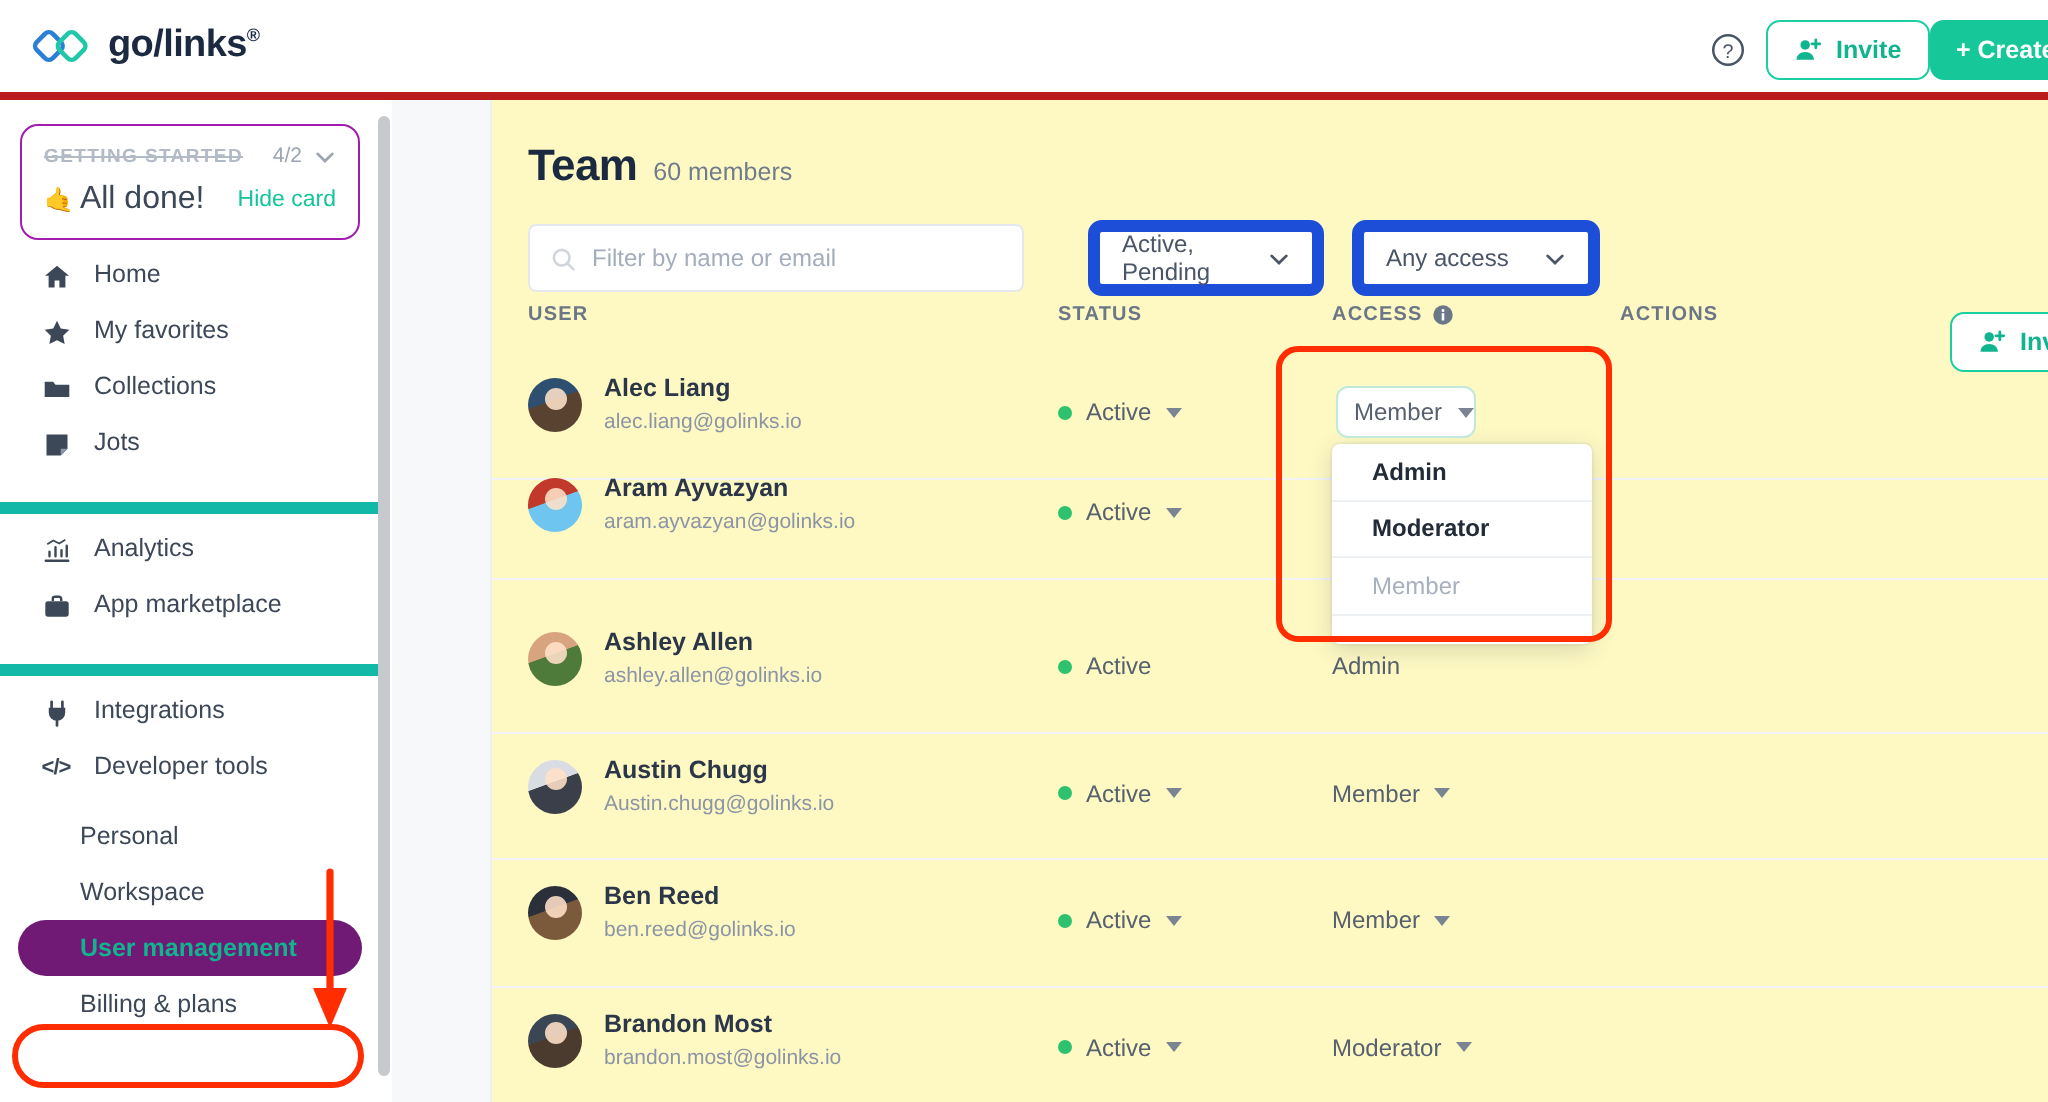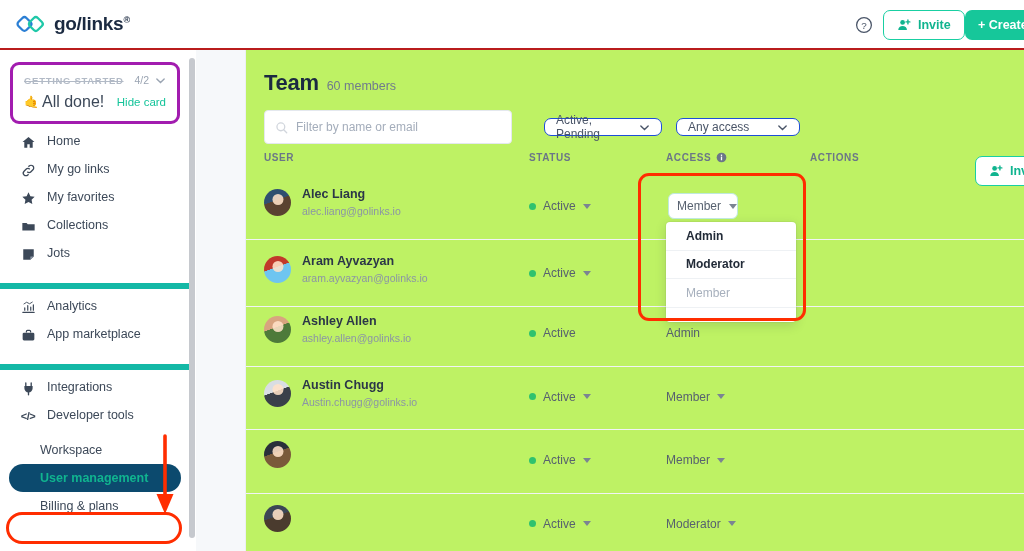--- a/index.html
+++ b/index.html
@@ -12,21 +12,21 @@
     -webkit-font-smoothing: antialiased;
   }
 
   #app { position: relative; width: 1024px; height: 551px; }
 
   
   .topbar {
     position: absolute; top: 0; left: 0;
     width: 1024px; height: 50px;
     background: #ffffff;
-    border-bottom: 2px solid #b91c1c;
+    border-bottom: 4px solid #b91c1c;
     display: flex; align-items: center;
     z-index: 40;
   }
   .logo-wrap {
     width: 248px; height: 50px;
     display: flex; align-items: center; padding-left: 16px;
     flex: none;
   }
   .logo-mark { width: 30px; height: 28px; flex: none; }
   .logo-text {
@@ -75,21 +75,21 @@
   
   .sidebar {
     position: absolute; top: 50px; left: 0;
     width: 190px; height: 501px;
     background: #ffffff;
     overflow: hidden;
     z-index: 20;
   }
   .gs-card {
     margin: 12px 10px 0 10px;
-    border: 3px solid #a21caf; border-radius: 9px;
+    border: 1px solid #a21caf; border-radius: 9px;
     padding: 9px 11px 10px 11px;
     background: #fff;
   }
   .gs-row1 { display: flex; align-items: center; }
   .gs-title {
     font-size: 9.5px; font-weight: bold; letter-spacing: .7px;
     color: #b2bac6; text-decoration: line-through; flex: 1;
   }
   .gs-count { font-size: 10.5px; color: #9aa4b2; margin-right: 6px; }
   .gs-chev { width: 11px; height: 11px; }
@@ -113,21 +113,21 @@
   .nav-label {
     margin-left: 11px; font-size: 12.5px; color: #3c4858; white-space: nowrap;
   }
   .nav-sub {
     display: flex; align-items: center;
     height: 28px; padding-left: 40px; cursor: pointer;
   }
   .nav-sub .nav-label { margin-left: 0; }
   .nav-sub.active {
     margin: 0 9px 0 9px; padding-left: 31px;
-    background: #0c4a6e; border-radius: 16px;
+    background: #701a75; border-radius: 16px;
   }
   .nav-sub.active .nav-label { color: #10b48f; font-weight: bold; }
   .settings-chev {
     position: absolute; right: 22px; width: 11px; height: 11px;
   }
   .code-ico { font-size: 11px; font-weight: bold; letter-spacing: -.5px; }
 
   
   .side-scroll {
     position: absolute; top: 58px; left: 189px;
@@ -139,40 +139,40 @@
     width: 50px; height: 501px;
     background: #f6f8fa;
     border-right: 1px solid #eceff3;
     z-index: 10;
   }
 
   
   .main {
     position: absolute; top: 50px; left: 246px;
     width: 778px; height: 501px;
-    background: #bef264;
+    background: #fef9c3;
     overflow: hidden;
   }
   .page-title-row {
     display: flex; align-items: baseline;
     padding: 20px 0 0 18px;
   }
   .page-title { font-size: 22px; font-weight: bold; color: #1b2a41; letter-spacing: -.3px; }
   .page-sub { font-size: 12.5px; color: #707b8c; margin-left: 8px; }
 
   .filters { display: flex; align-items: center; padding: 14px 0 0 18px; }
   .filter-input {
     width: 248px; height: 30px;
     border: 1px solid #e4e8ee; border-radius: 4px;
     display: flex; align-items: center; padding: 16px 10px; background: #fff;
   }
   .filter-input .s-icon { width: 13px; height: 13px; opacity: .5; }
   .filter-ph { margin-left: 8px; font-size: 12px; color: #a4adbb; }
   .sel {
-    height: 18px; border: 1px solid #1d4ed8; border-radius: 7px;
+    height: 38px; border: 6px solid #1d4ed8; border-radius: 7px;
     display: flex; align-items: center; justify-content: space-between;
     padding: 0 11px; font-size: 12px; color: #4a5568; background: #fff;
     cursor: pointer; gap: 14px;
   }
   .sel-status { margin-left: 32px; width: 118px; }
   .sel-access { margin-left: 14px; width: 124px; }
   .chev-sm { width: 11px; height: 11px; flex: none; }
 
   .btn-invite-right {
     position: absolute; top: 106px; left: 729px;
@@ -321,29 +321,20 @@
       <div class="nav-item">
         <span class="nav-ico">
           <svg width="15" height="15" viewBox="0 0 20 20">
               <path d="M10 2.5L18 9.2h-2.4V17h-4v-4.6h-3.2V17h-4V9.2H2z" fill="#3c4858"></path>
             </svg>
         </span>
         <span class="nav-label">Home</span>
       </div>
       <div class="nav-item">
         <span class="nav-ico">
-          <svg width="15" height="15" viewBox="0 0 20 20" fill="none" stroke="#3c4858" stroke-width="1.7">
-            <path d="M8.3 11.7a3.5 3.5 0 005 0l2.6-2.6a3.5 3.5 0 10-5-5l-1 1"></path>
-            <path d="M11.7 8.3a3.5 3.5 0 00-5 0l-2.6 2.6a3.5 3.5 0 105 5l1-1"></path>
-          </svg>
-        </span>
-        <span class="nav-label">My go links</span>
-      </div>
-      <div class="nav-item">
-        <span class="nav-ico">
           <svg width="15" height="15" viewBox="0 0 20 20">
               <path d="M10 1.8l2.5 5.2 5.7.8-4.1 4 1 5.6L10 14.8 4.9 17.4l1-5.6-4.1-4 5.7-.8z" fill="#3c4858"></path>
             </svg>
         </span>
         <span class="nav-label">My favorites</span>
       </div>
       <div class="nav-item">
         <span class="nav-ico">
           <svg width="15" height="15" viewBox="0 0 20 20">
               <path d="M1.8 5.2h5.6l1.6 1.9h9.2v8.3H1.8z" fill="#3c4858"></path>
@@ -393,20 +384,23 @@
               <path d="M10 15.2v3.1" stroke="#3c4858" stroke-width="1.8" stroke-linecap="round"></path>
             </svg>
         </span>
         <span class="nav-label">Integrations</span>
       </div>
       <div class="nav-item">
         <span class="nav-ico code-ico">&lt;/&gt;</span>
         <span class="nav-label">Developer tools</span>
       </div>
 
+      <div class="nav-sub">
+        <span class="nav-label">Personal</span>
+      </div>
       <div class="nav-sub">
         <span class="nav-label">Workspace</span>
       </div>
       <div class="nav-sub active">
         <span class="nav-label">User management</span>
       </div>
       <div class="nav-sub">
         <span class="nav-label">Billing &amp; plans</span>
       </div>
     </div>
@@ -480,21 +474,21 @@
             <div class="u-name">Alec Liang</div>
             <div class="u-mail">alec.liang@golinks.io</div>
           </div>
         </div>
         <div class="cell-status">
           <span class="dot"></span>
           <span>Active</span>
           <span class="caret"></span>
         </div>
       </div>
-      <div class="row" style="top: 67px;">
+      <div class="row" style="top: 50px;">
         <div class="cell-user">
           <div class="avatar" style="background:linear-gradient(160deg,#c1392b 0%,#c1392b 42%,#6ec5f0 43%,#6ec5f0 100%);">
             <div style="position:absolute;left:50%;top:18%;width:11px;height:11px;border-radius:50%;transform:translateX(-50%);background:rgba(255,225,200,.88);"></div>
           </div>
           <div class="u-info">
             <div class="u-name">Aram Ayvazyan</div>
             <div class="u-mail">aram.ayvazyan@golinks.io</div>
           </div>
         </div>
         <div class="cell-status">
@@ -542,35 +536,43 @@
         <div class="cell-access">
           <span>Member</span>
           <span class="caret"></span>
         </div>
       </div>
       <div class="row" style="top: 254px;">
         <div class="cell-user">
           <div class="avatar" style="background:linear-gradient(160deg,#2a2f3a 0%,#2a2f3a 42%,#7a5a3a 43%,#7a5a3a 100%);">
             <div style="position:absolute;left:50%;top:18%;width:11px;height:11px;border-radius:50%;transform:translateX(-50%);background:rgba(255,225,200,.88);"></div>
           </div>
+          <div class="u-info">
+            <div class="u-name">Ben Reed</div>
+            <div class="u-mail">ben.reed@golinks.io</div>
+          </div>
         </div>
         <div class="cell-status">
           <span class="dot"></span>
           <span>Active</span>
           <span class="caret"></span>
         </div>
         <div class="cell-access">
           <span>Member</span>
           <span class="caret"></span>
         </div>
       </div>
       <div class="row" style="top: 317.5px;">
         <div class="cell-user">
           <div class="avatar" style="background:linear-gradient(160deg,#3b4655 0%,#3b4655 42%,#4a3b2e 43%,#4a3b2e 100%);">
             <div style="position:absolute;left:50%;top:18%;width:11px;height:11px;border-radius:50%;transform:translateX(-50%);background:rgba(255,225,200,.88);"></div>
+          </div>
+          <div class="u-info">
+            <div class="u-name">Brandon Most</div>
+            <div class="u-mail">brandon.most@golinks.io</div>
           </div>
         </div>
         <div class="cell-status">
           <span class="dot"></span>
           <span>Active</span>
           <span class="caret"></span>
         </div>
         <div class="cell-access">
           <span>Moderator</span>
           <span class="caret"></span>

